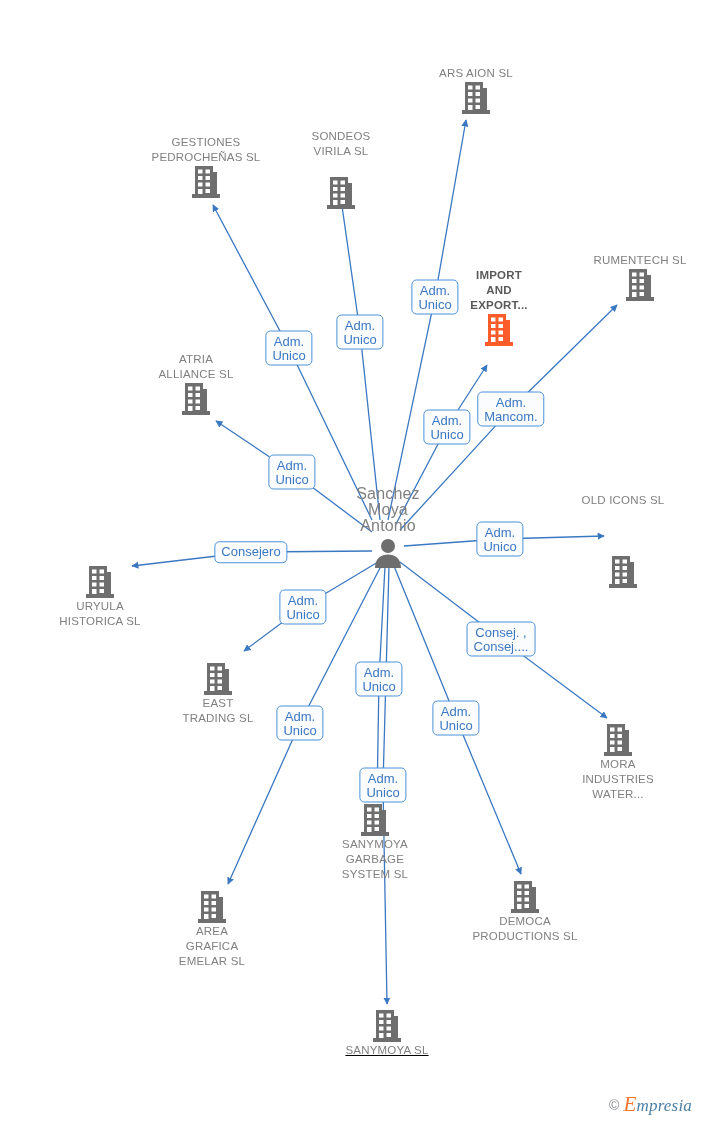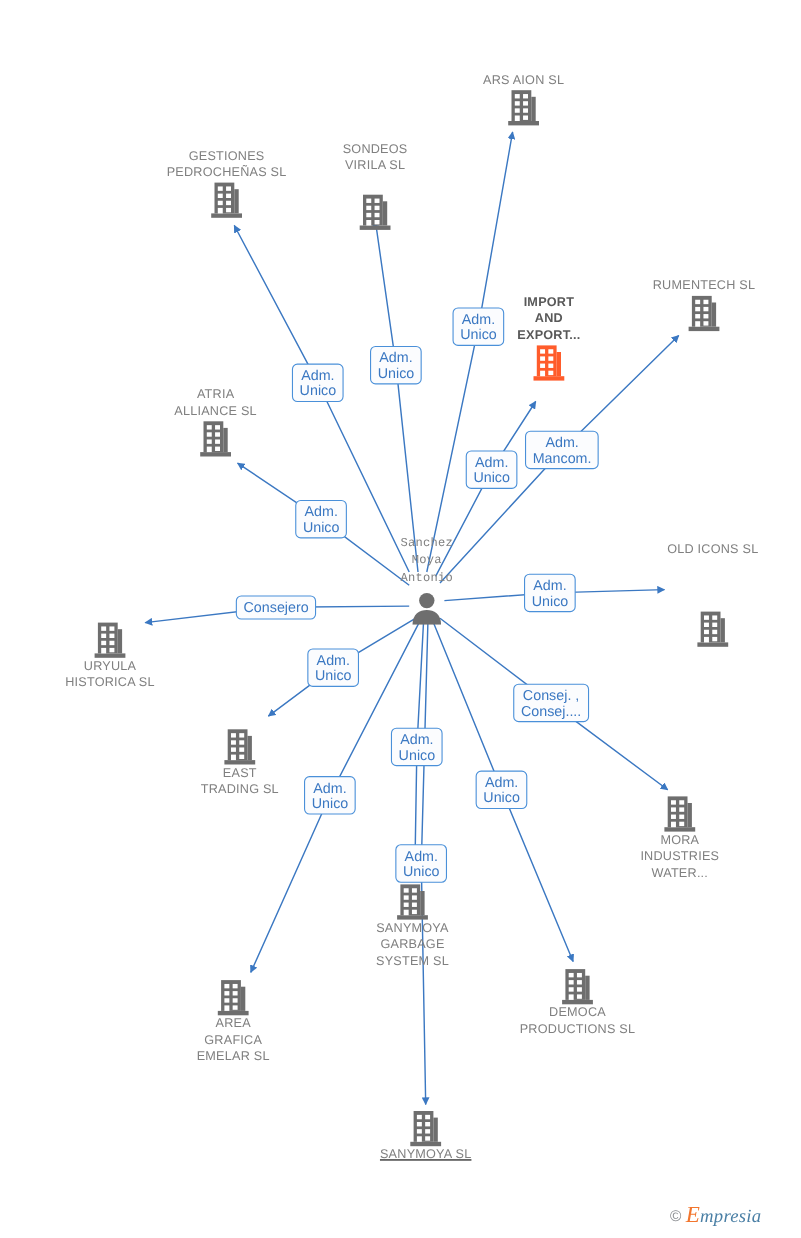--- a/index.html
+++ b/index.html
@@ -40,23 +40,22 @@
     color: #808080;
     letter-spacing: 0.2px;
     white-space: pre-line;
   }
   .node-label.focus {
     color: #595959;
     font-weight: bold;
   }
   .node-label.person {
     color: #808080;
-    font-size: 11px;
+    font-size: 16px;
     line-height: 16px;
-    font-family: Liberation Mono, monospace;
   }
   .icon-company svg, .icon-person svg {
     display: block;
   }
   .edge-label {
     position: absolute;
     box-sizing: border-box;
     border: 1.3px solid #4a90d9;
     border-radius: 5px;
     background: #fbfcfe;
@@ -208,21 +207,21 @@
             <rect x="14.5" y="4.5" width="4.5" height="4" fill="#fff"></rect>
             <rect x="7" y="11" width="4.5" height="4" fill="#fff"></rect>
             <rect x="14.5" y="11" width="4.5" height="4" fill="#fff"></rect>
             <rect x="7" y="17.5" width="4.5" height="4" fill="#fff"></rect>
             <rect x="14.5" y="17.5" width="4.5" height="4" fill="#fff"></rect>
             <rect x="7" y="24" width="4.5" height="5" fill="#fff"></rect>
             <rect x="14.5" y="24" width="4.5" height="4" fill="#fff"></rect>
           </svg>
         </div>
       </div>
-      <div class="node" style="left: 648px; top: 493px; gap: 47px;">
+      <div class="node" style="left: 623px; top: 493px; gap: 47px;">
         <div class="node-label">OLD ICONS SL</div>
         <div class="icon-company">
           <svg width="30" height="34" viewBox="0 0 30 34">
             <rect x="4" y="1" width="18" height="28" fill="#6E6E6E"></rect>
             <rect x="22" y="7" width="4" height="22" fill="#6E6E6E"></rect>
             <rect x="1" y="29" width="28" height="4" fill="#6E6E6E"></rect>
             <rect x="7" y="4.5" width="4.5" height="4" fill="#fff"></rect>
             <rect x="14.5" y="4.5" width="4.5" height="4" fill="#fff"></rect>
             <rect x="7" y="11" width="4.5" height="4" fill="#fff"></rect>
             <rect x="14.5" y="11" width="4.5" height="4" fill="#fff"></rect>

